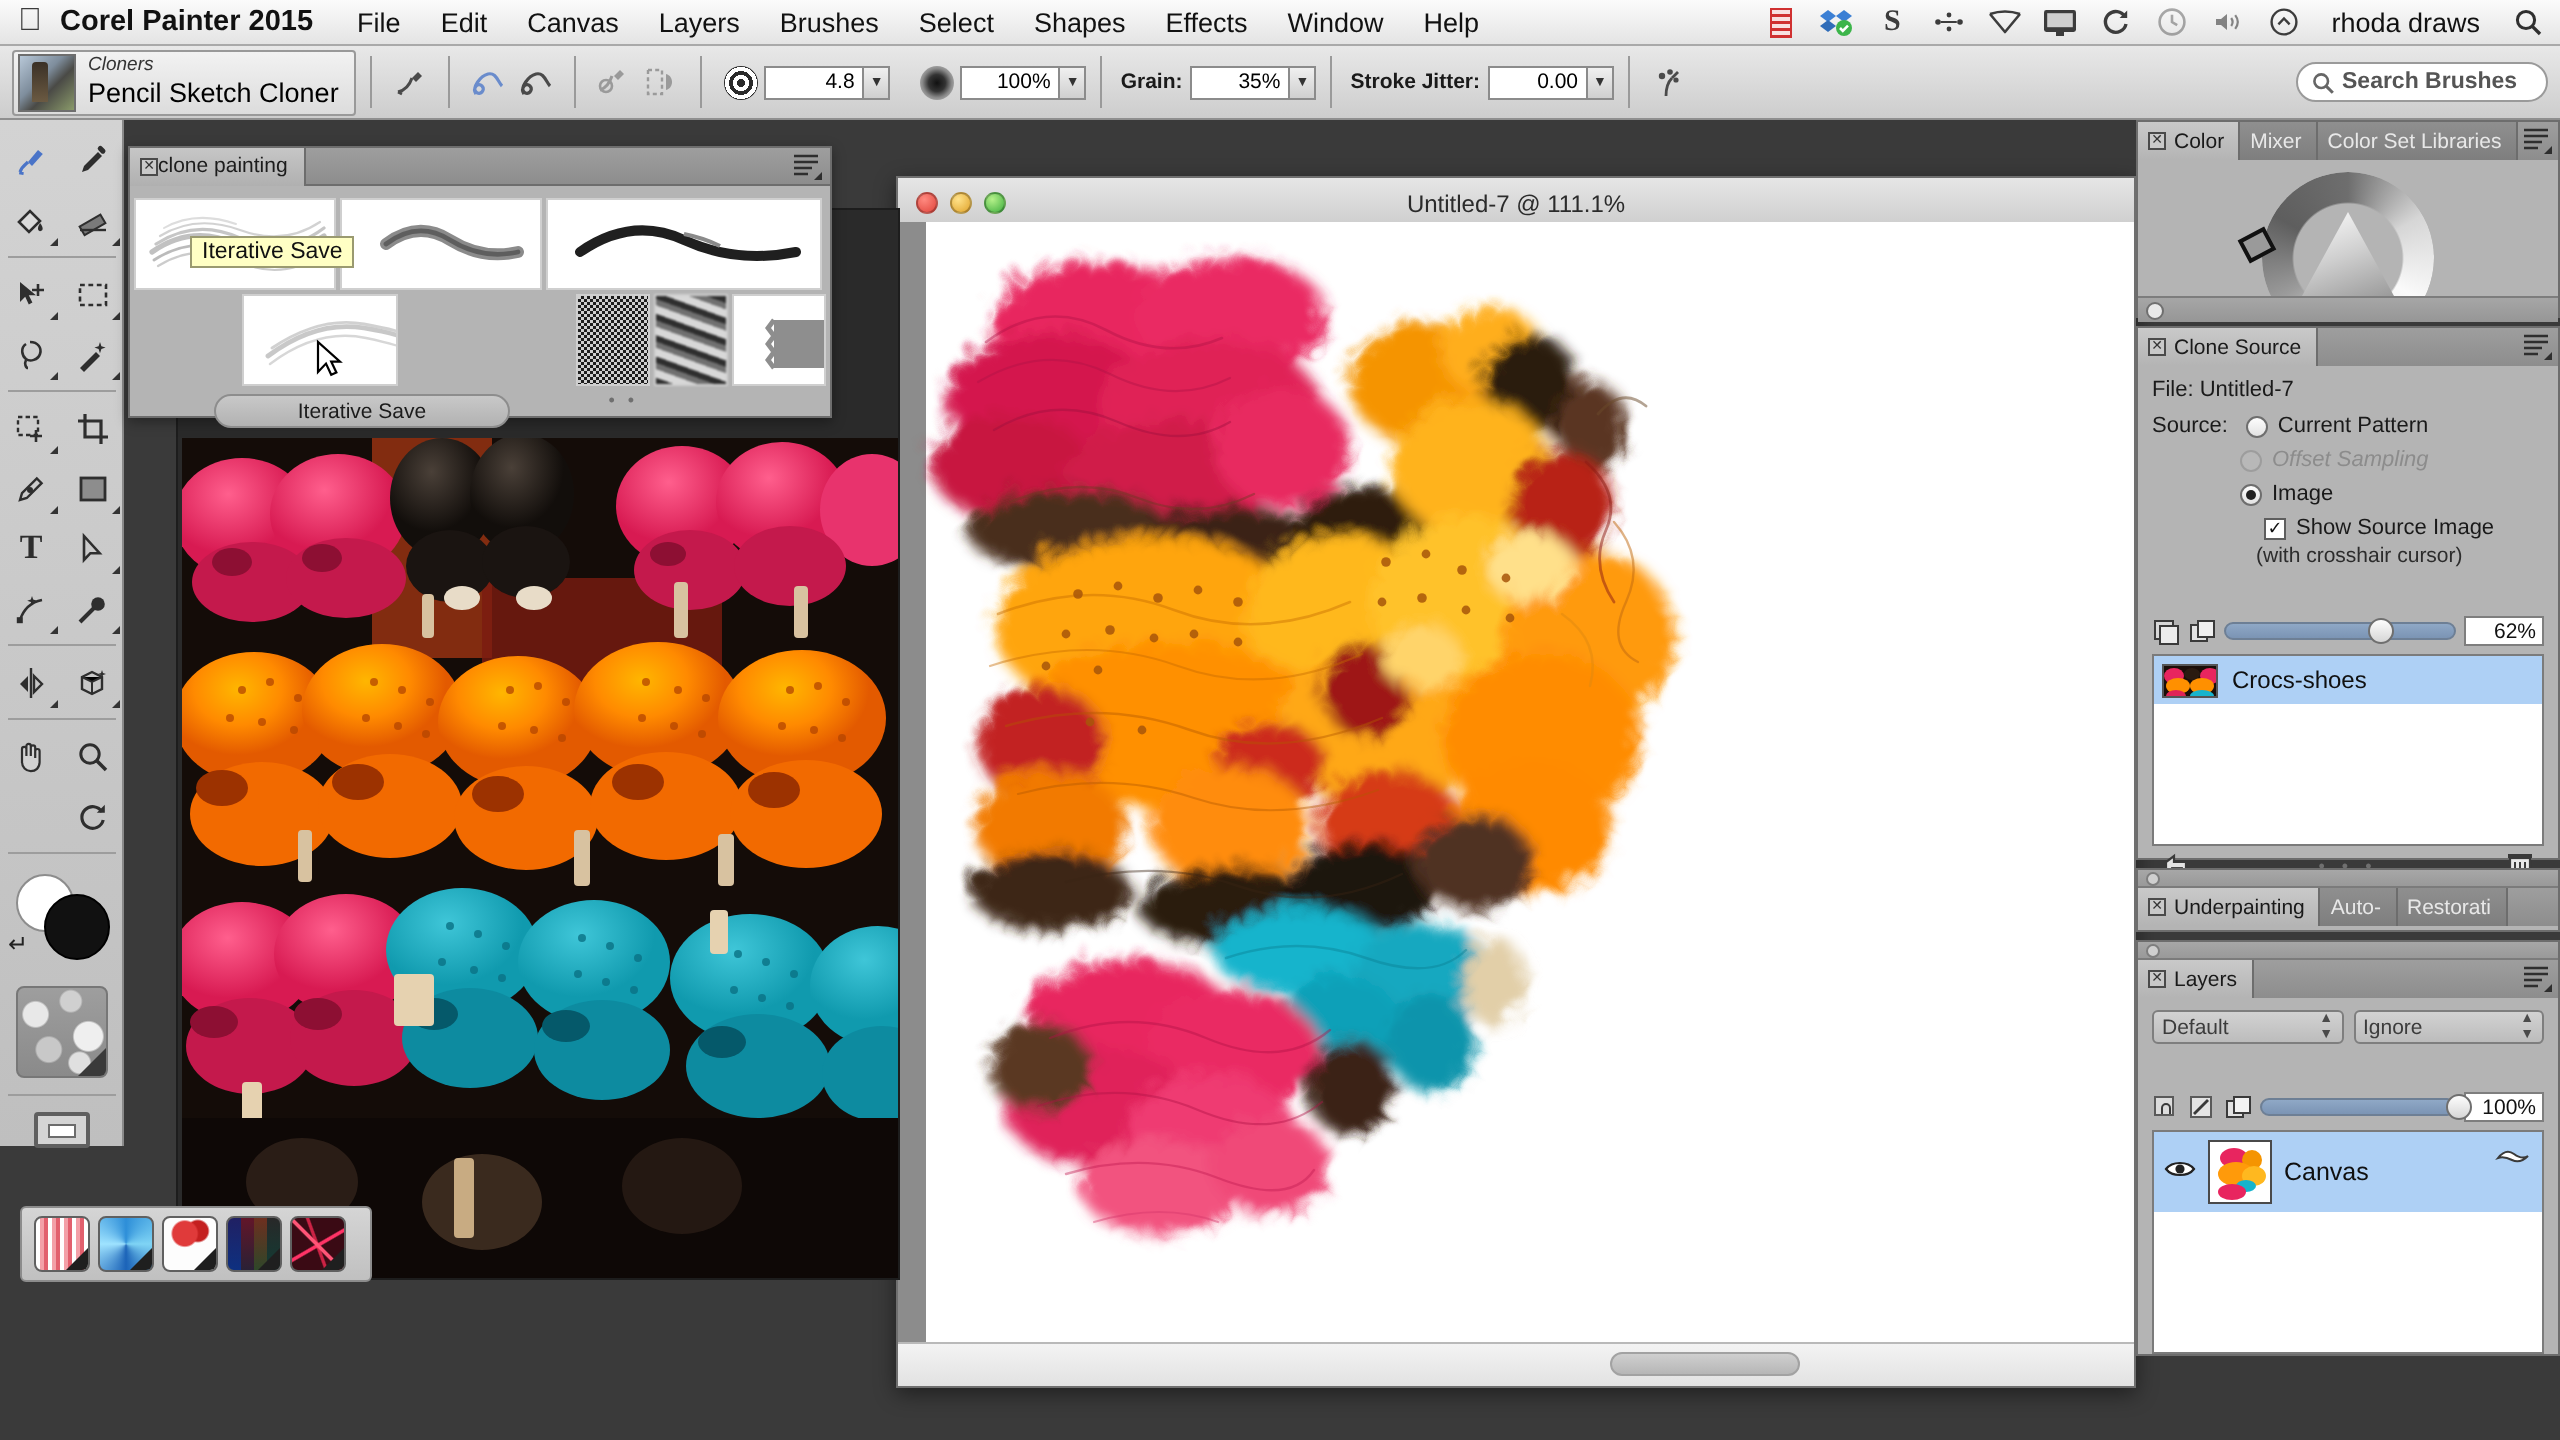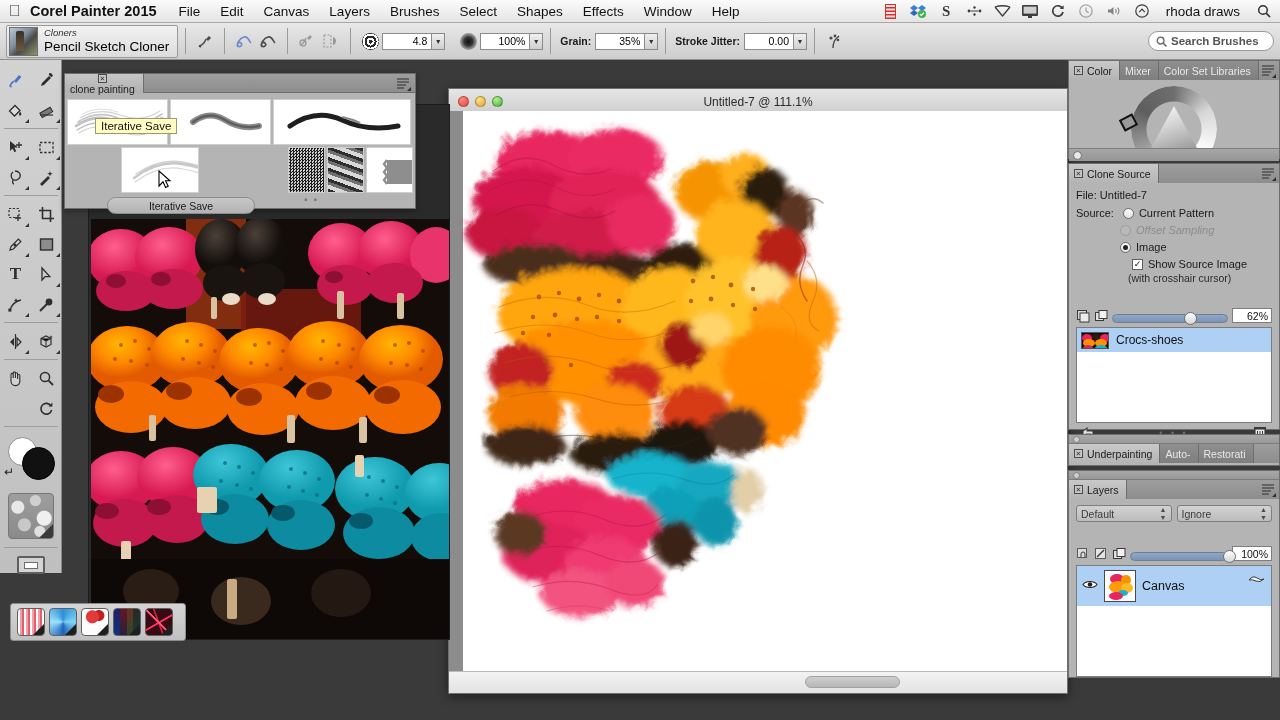--- a/index.html
+++ b/index.html
@@ -137,21 +137,21 @@
   
   .palette{
     position:absolute; left:64px; top:73px; width:352px; height:136px;
     background:#b4b4b4; border:1px solid #6d6d6d; z-index:50;
     box-shadow:0 2px 6px rgba(0,0,0,.35);
   }
   .pal-tabbar{ height:19px; background:linear-gradient(#9e9e9e,#8d8d8d);
     border-bottom:1px solid #6d6d6d; display:flex; align-items:center; position:relative; }
   .pal-tab{ height:19px; background:linear-gradient(#c6c6c6,#b0b0b0);
     border-right:1px solid #6d6d6d; display:flex; align-items:center; gap:0;
-    padding:0 8px 0 5px; font-size:10.5px; color:#1c1c1c;flex-direction:column; }
+    padding:0 8px 0 5px; font-size:10.5px; color:#1c1c1c; }
   .closebox{ width:9px; height:9px; border:1px solid #4a4a4a; background:#c9c9c9;
     display:flex; align-items:center; justify-content:center; font-size:7px; color:#333; line-height:1; }
   .pal-menu{ position:absolute; right:4px; top:3px; width:14px; height:13px; }
   .pal-body{ padding:6px 0 0 0; position:relative; height:116px; }
   .pal-row{ display:flex; gap:2px; padding:0 2px; }
   .pv{ height:46px; background:#fff; border:1px solid #cfcfcf; position:relative; overflow:hidden; }
   .pv svg{ display:block; }
   .tex{ width:48px; height:46px; border:1px solid #cfcfcf; }
   .tex-a{ background:
      repeating-conic-gradient(#1d1d1d 0 25%,#cfcfcf 0 50%) 0 0/3px 3px; }
@@ -240,21 +240,21 @@
   .pbody{ padding:6px 7px 7px; font-size:11px; color:#1a1a1a; }
   .row{ display:flex; align-items:center; gap:5px; margin-bottom:5px; }
   .radio{ width:11px; height:11px; border-radius:50%; border:1px solid #6e6e6e;
     background:linear-gradient(#fdfdfd,#e2e2e2); display:flex; align-items:center; justify-content:center; }
   .radio.on:after{ content:""; width:5px; height:5px; border-radius:50%; background:#222; }
   .radio.dis{ border-color:#9d9d9d; background:#b8b8b8; }
   .dimtxt{ color:#8c8c8c;font-style:italic; }
   .chk{ width:11px; height:11px; border:1px solid #5e5e5e; background:#fff;
     display:flex; align-items:center; justify-content:center; font-size:9px; color:#111; line-height:1; }
   .subnote{ font-size:10.5px; color:#2c2c2c; margin:0 0 5px 18px; }
-  .sliderrow{ display:flex; align-items:flex-end; gap:4px; margin-bottom:4px;margin-top:24px; }
+  .sliderrow{ display:flex; align-items:center; gap:4px; margin-bottom:4px;margin-top:24px; }
   .mini-ico{ width:14px; height:14px; display:flex; align-items:center; justify-content:center;
     font-size:11px; color:#3a3a3a; }
   .slider{ position:relative; flex:1; height:9px; border-radius:5px;
     background:linear-gradient(#8fa8c6,#7b94b4); border:1px solid #6d7f95; }
   .slider .kn{ position:absolute; top:-3px; width:13px; height:13px; border-radius:50%;
     background:linear-gradient(#fdfdfd,#d6d6d6); border:1px solid #6f6f6f; }
   .pctbox{ width:40px; height:15px; border:1px solid #7e7e7e; background:#fff;
     font-size:10.5px; color:#111; display:flex; align-items:center; justify-content:flex-end; padding-right:3px; }
   .listbox{ background:#fff; border:1px solid #7b7b7b; height:96px; overflow:hidden; }
   .listrow{ display:flex; align-items:center; gap:7px; height:24px; padding:0 4px;

